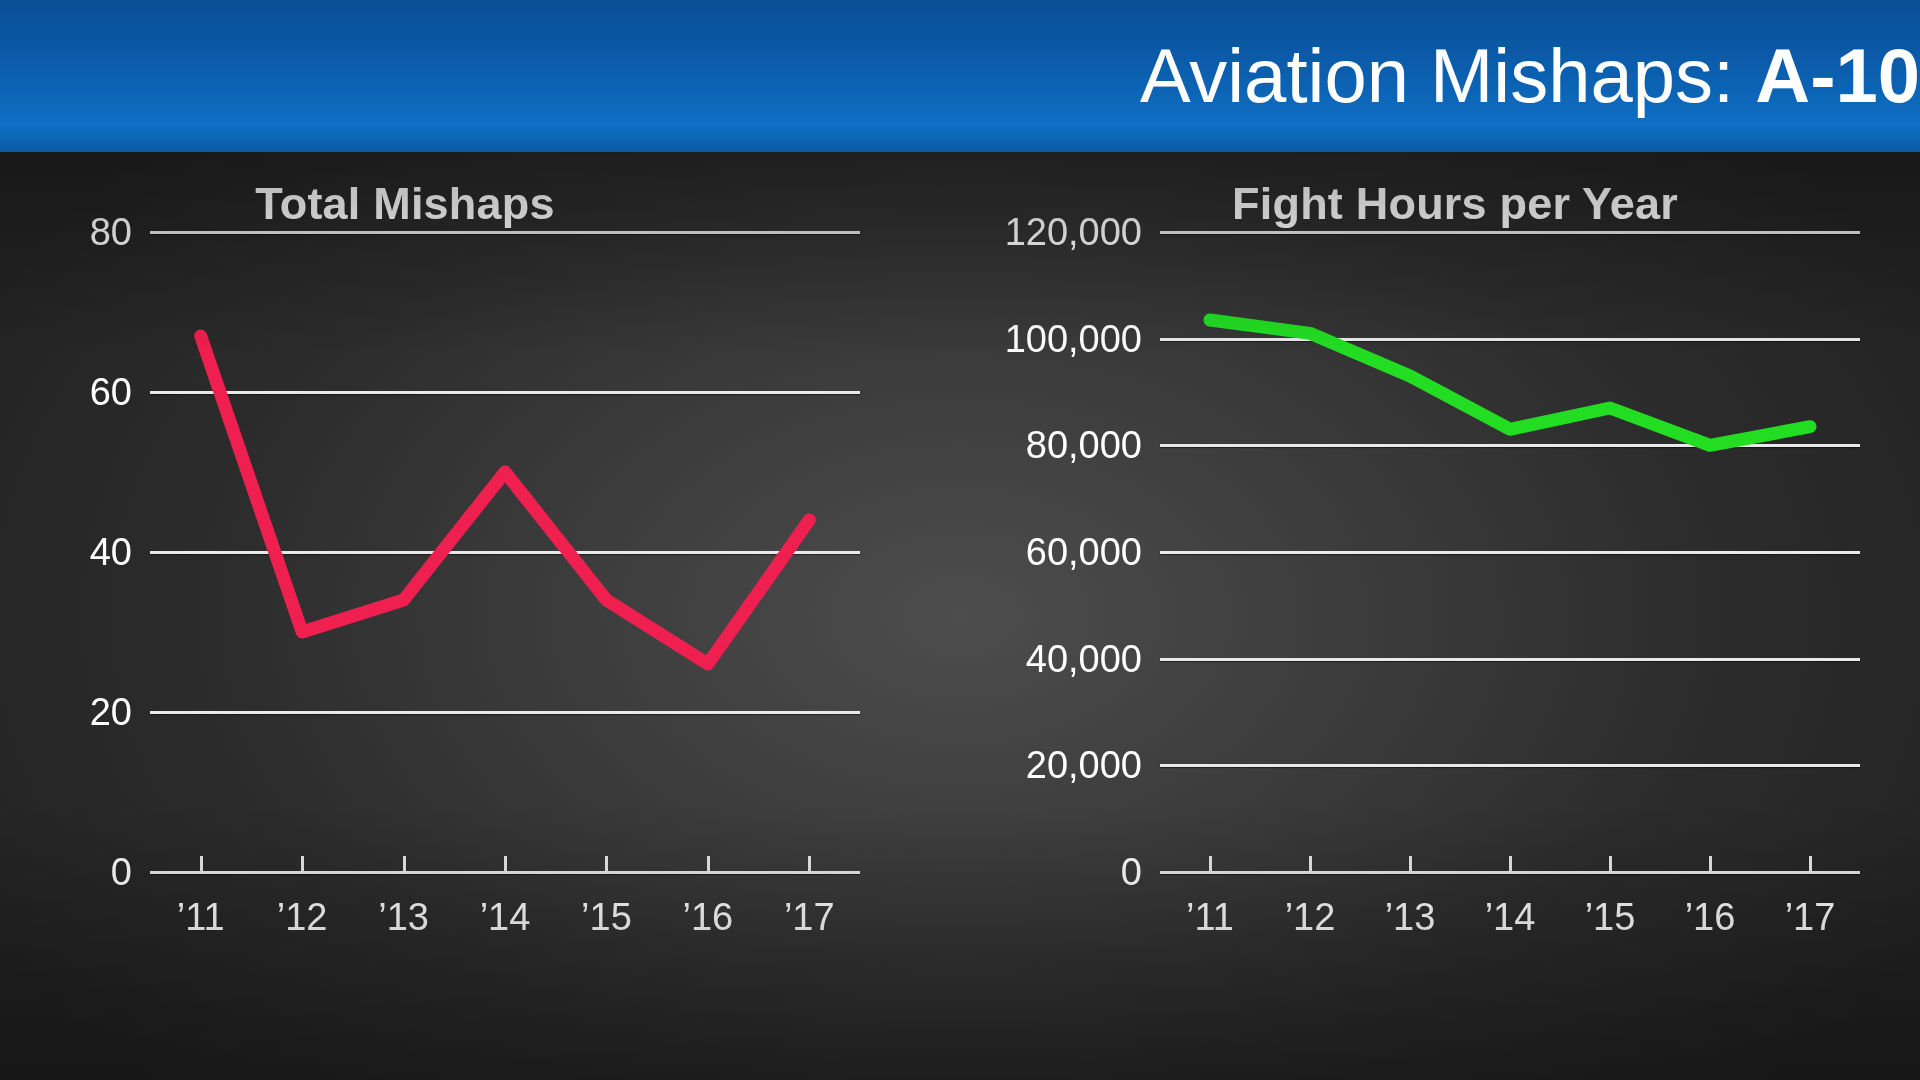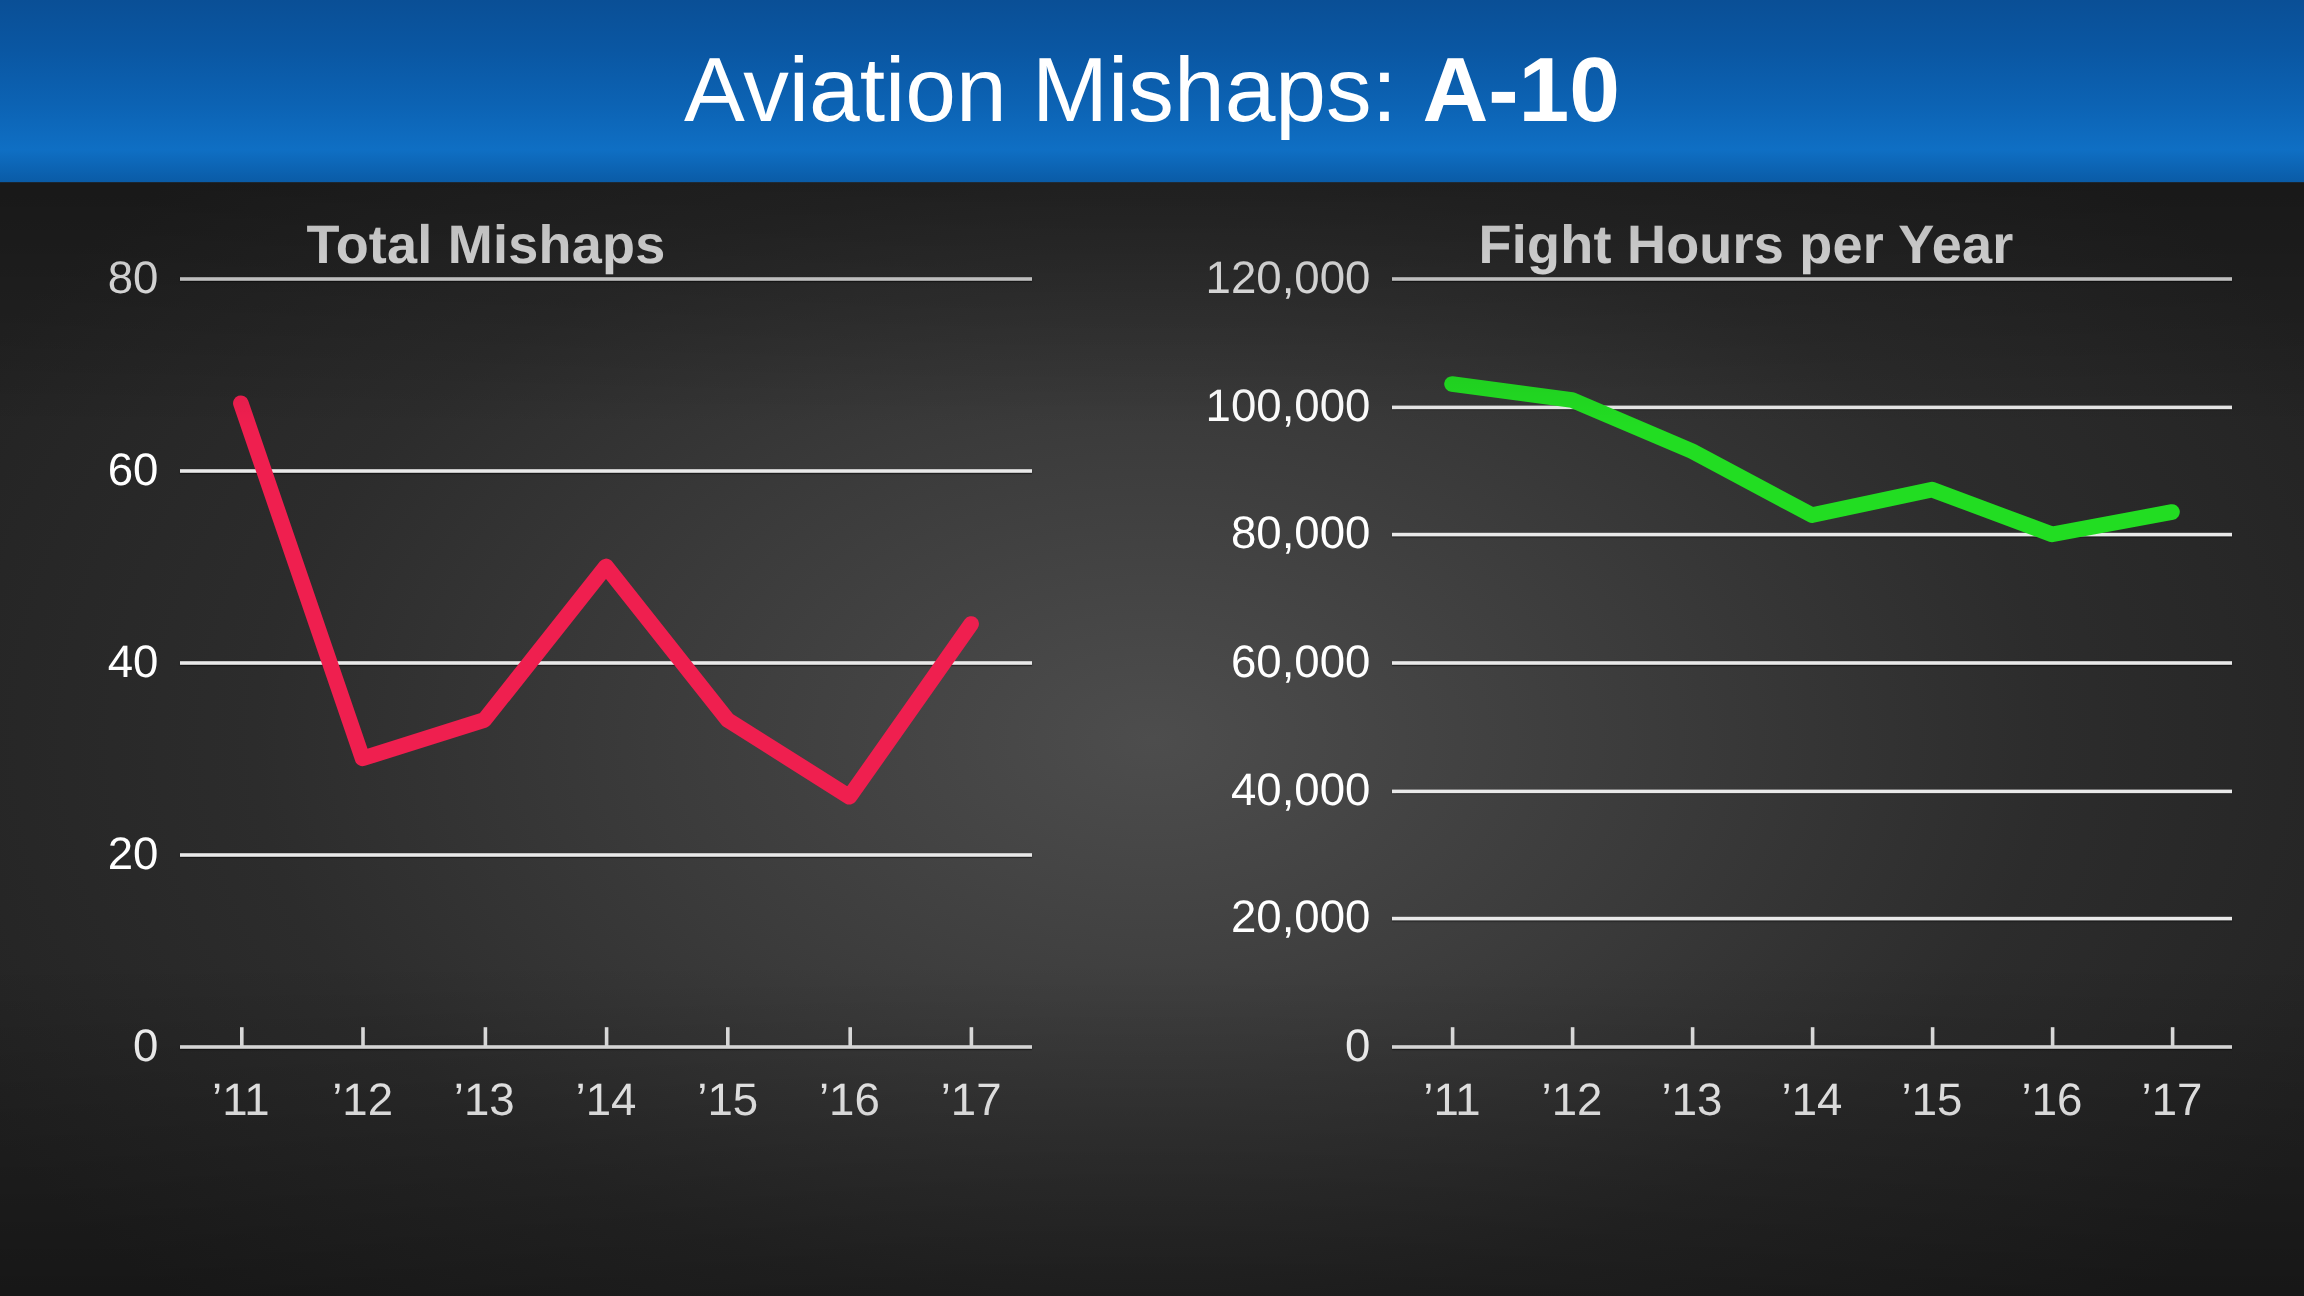--- a/index.html
+++ b/index.html
@@ -7,21 +7,21 @@
   body {
     font-family:"Liberation Sans", sans-serif;
     background:#2b2b2b;
   }
   #root { position:relative; width:1920px; height:1080px; }
 
   
   .banner {
     position:absolute; left:0; top:0; width:1920px; height:152px;
     background:linear-gradient(to bottom, #0a4f96 0%, #0a57a3 28%, #0c63b4 58%, #0f6fc4 82%, #0a5ba6 100%);
-    display:flex; align-items:center; justify-content:center;
+    display:flex; align-items:center; justify-content:flex-end;
     overflow:hidden;
   }
   .banner-title {
     color:#ffffff;
     font-size:76px;
     letter-spacing:0px;
     line-height:1;
     white-space:nowrap;
     font-weight:400;
   }

